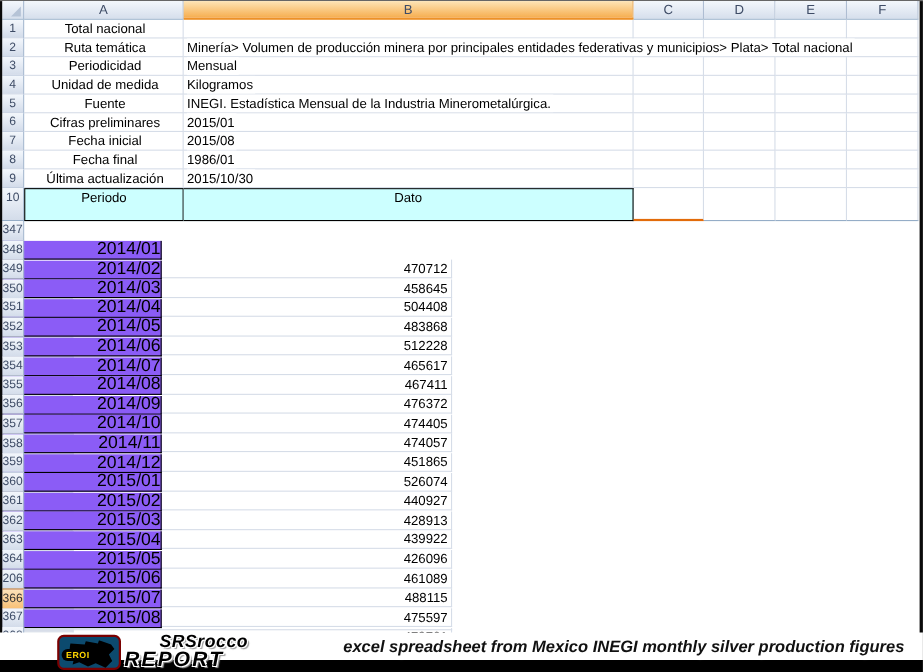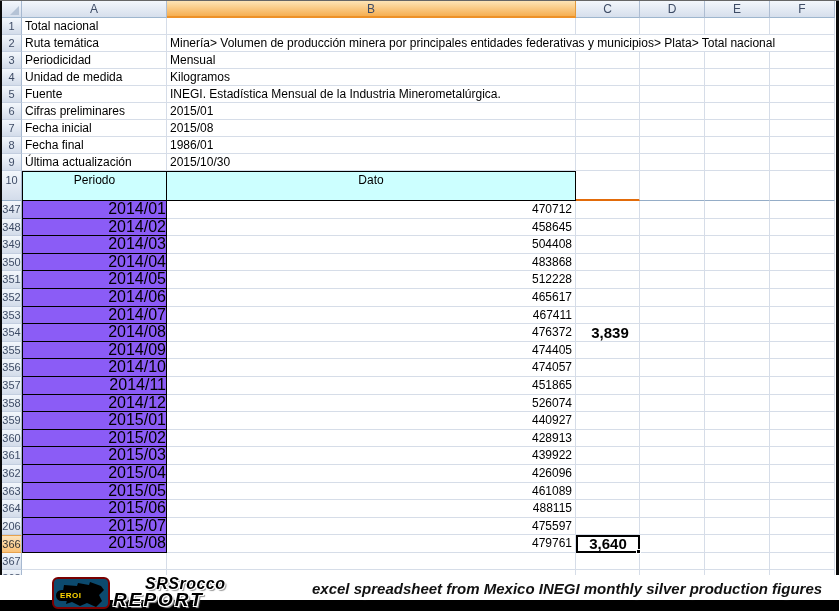--- a/index.html
+++ b/index.html
@@ -7,21 +7,21 @@
   .shot { position:relative; width:839px; height:611px; background:#fff; overflow:hidden;
           border-top:1px solid #666; }
   .edge-l { position:absolute; left:0; top:0; width:2px; height:100%; background:#0a0a0a; z-index:40; }
   .edge-r { position:absolute; right:0; top:0; width:3px; height:100%; background:#0a0a0a; z-index:40; }
 
   .grid { position:absolute; left:2px; top:0; width:834px; }
   .row { display:flex; height:17px; }
   .rh   { width:20px; flex:none; background:linear-gradient(#F3F7FC,#D3DCEA);
           border-right:1px solid #A6B8D0; border-bottom:1px solid #C3CEDF;
           color:#3E4C66; font-size:11px; text-align:center; line-height:16px; }
-  .cA { width:145px; flex:none; } .cB { width:409px; flex:none; }
+  .cA { width:145px; flex:none;text-align:center; } .cB { width:409px; flex:none; }
   .cC { width:64px; flex:none; } .cD,.cE,.cF { width:65px; flex:none; }
 
   
   .hdr-row { display:flex; height:17px; }
   .corner { width:20px; flex:none; position:relative; background:linear-gradient(#F3F7FC,#D6DFEC);
             border-right:1px solid #A6B8D0; border-bottom:1px solid #9EB6CE; }
   .corner .tri { position:absolute; right:2px; bottom:2px; width:0; height:0;
                  border-left:9px solid transparent; border-bottom:9px solid #B5C3D6; }
   .colhdr { background:linear-gradient(#F3F7FC,#D6DFEC); border-right:1px solid #AEBDD2;
             border-bottom:1px solid #9EB6CE; color:#3E4C66; font-size:12px;
@@ -42,21 +42,21 @@
   
   .row10 { height:30px; }
   .row10 .rh { line-height:18px; border-bottom:1px solid #95ADC7; }
   .hdrP, .hdrD { background:#CCFFFF; border:1px solid #000; font-size:12px; color:#000;
                  text-align:center; line-height:17px; }
   .hdrD { border-left:none; }
   .row10 .cC { border-right:1px solid #D6DDE8; border-bottom:2px solid #E26B0A; }
   .row10 .cD,.row10 .cE,.row10 .cF { border-right:1px solid #D6DDE8; border-bottom:1px solid #95ADC7; }
 
   
-  .datarow, .emptyrow { height:17.6px; }
+  .datarow, .emptyrow { height:17.6px;flex-direction:column; }
   .datarow .rh, .emptyrow .rh { line-height:17px; }
   .rh.selrow { background:linear-gradient(#FCE3BB,#F9C177); border-top:1px solid #E8A24C;
                border-bottom:1px solid #E8A24C; color:#333; }
   .periodcell { background:#8b5cf6; border-left:1px solid #000; border-right:1px solid #000;
                 border-bottom:1px solid #000; font-size:16px; color:#000;
                 text-align:right; line-height:16px; }
   .datocell { border-right:1px solid #D6DDE8; border-bottom:1px solid #D6DDE8; font-size:12px;
               color:#000; text-align:right; padding:1px 3px 0 0; line-height:15px; }
   .plaincell { border-right:1px solid #D6DDE8; border-bottom:1px solid #D6DDE8; }
   .annL { font-size:15px; font-weight:bold; text-align:center; padding-left:5px; line-height:17px; }

